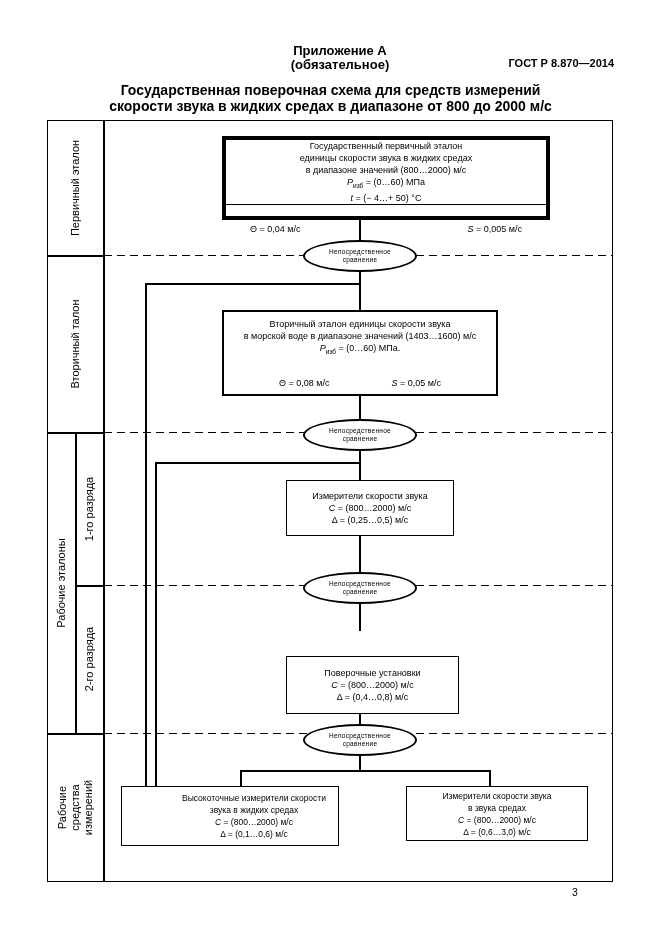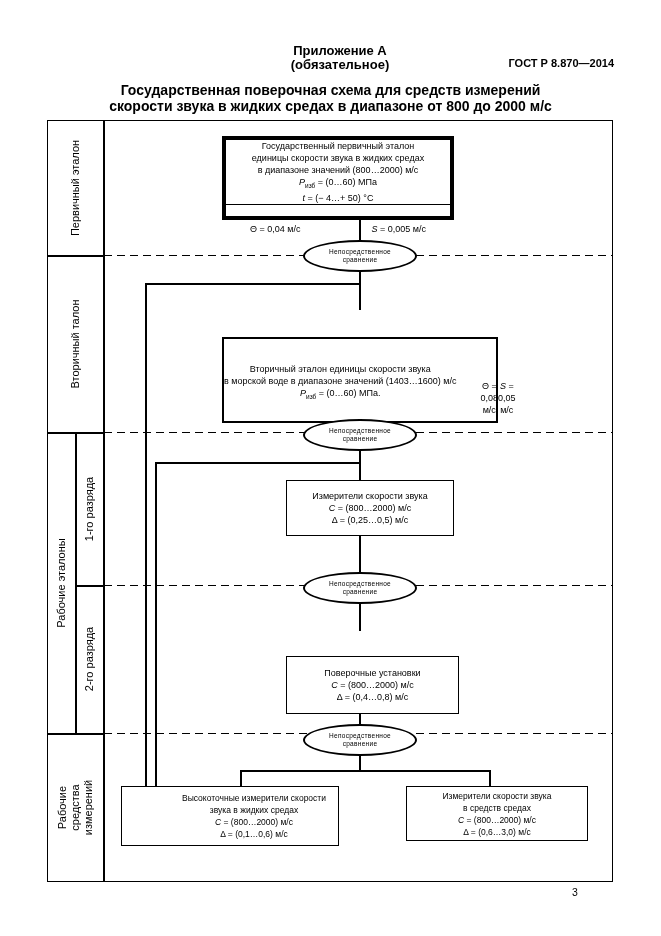--- a/index.html
+++ b/index.html
@@ -26,21 +26,21 @@
   .vcell { position:absolute; display:flex; align-items:center; justify-content:center;
            font-size:11px; z-index:3; }
   .vtext { transform:rotate(-90deg); white-space:nowrap; }
   .vtext-wrap { transform:rotate(-90deg); width:104px; text-align:center; line-height:13px; }
   
   .box { position:absolute; background:#fff; z-index:3; text-align:center;
          font-size:9px; line-height:12px; }
   .box i { font-style:italic; }
   .box sub { font-size:6.5px; }
   .box-primary { border:4px solid #000; display:flex; flex-direction:column; }
-  .box-secondary { border:2.5px solid #000; display:flex; flex-direction:row;margin-top:27px; }
+  .box-secondary { border:2.5px solid #000; display:flex; flex-direction:column; }
   .box-small { border:1.5px solid #000; display:flex; flex-direction:column;
                justify-content:center; }
   .box-bottom { border:1.5px solid #000; display:flex; flex-direction:column;
                 justify-content:center; font-size:8.5px; line-height:12px; }
   .pbody { flex:1; display:flex; flex-direction:column; justify-content:center; }
   .sep { border-top:1.5px solid #000; }
   .foot { display:flex; justify-content:space-between; align-items:center;
           padding:2px 24px; height:16px;margin-top:16px; }
   .foot2 { display:flex; justify-content:space-around; align-items:center;
            padding:2px 24px 5px; margin-top:auto; }
@@ -107,21 +107,21 @@
   <div class="conn-v" style="left:359px; top:689px; height:81px;"></div>
   <div class="conn-h" style="left:240px; top:770px; width:250px;"></div>
   <div class="conn-v" style="left:240px; top:770px; height:17px;"></div>
   <div class="conn-v" style="left:489px; top:770px; height:17px;"></div>
 
   <div class="conn-h" style="left:145px; top:283px; width:215px;"></div>
   <div class="conn-v" style="left:145px; top:283px; height:503px;"></div>
   <div class="conn-h" style="left:155px; top:462px; width:205px;"></div>
   <div class="conn-v" style="left:155px; top:462px; height:324px;"></div>
 
-  <div class="box box-primary" style="left:222px; top:136px; width:232px; height:84px;">
+  <div class="box box-primary" style="left:222px; top:136px; width:328px; height:84px;">
     <div class="pbody">
       <div>Государственный первичный эталон</div>
       <div>единицы скорости звука в жидких средах</div>
       <div>в диапазоне значений (800…2000) м/с</div>
       <div><i>P</i><sub>изб</sub><span> = (0…60) МПа</span></div>
       <div><i>t</i><span> = (− 4…+ 50) °С</span></div>
     </div>
     <div class="sep"></div>
     <div class="foot">
       <span>Θ = 0,04 м/с</span>
@@ -175,20 +175,20 @@
 
   <div class="box box-bottom" style="left:121px; top:786px; width:218px; height:60px;padding-left:48px;">
     <div>Высокоточные измерители скорости</div>
     <div>звука в жидких средах</div>
     <div><i>C</i><span> = (800…2000) м/с</span></div>
     <div>Δ = (0,1…0,6) м/с</div>
   </div>
 
   <div class="box box-bottom" style="left:406px; top:786px; width:182px; height:55px;">
     <div>Измерители скорости звука</div>
-    <div>в средств средах</div>
+    <div>в звука средах</div>
     <div><i>C</i><span> = (800…2000) м/с</span></div>
     <div>Δ = (0,6…3,0) м/с</div>
   </div>
 
   <div class="pagenum">3</div>
 
 </div>
 
 </body></html>

